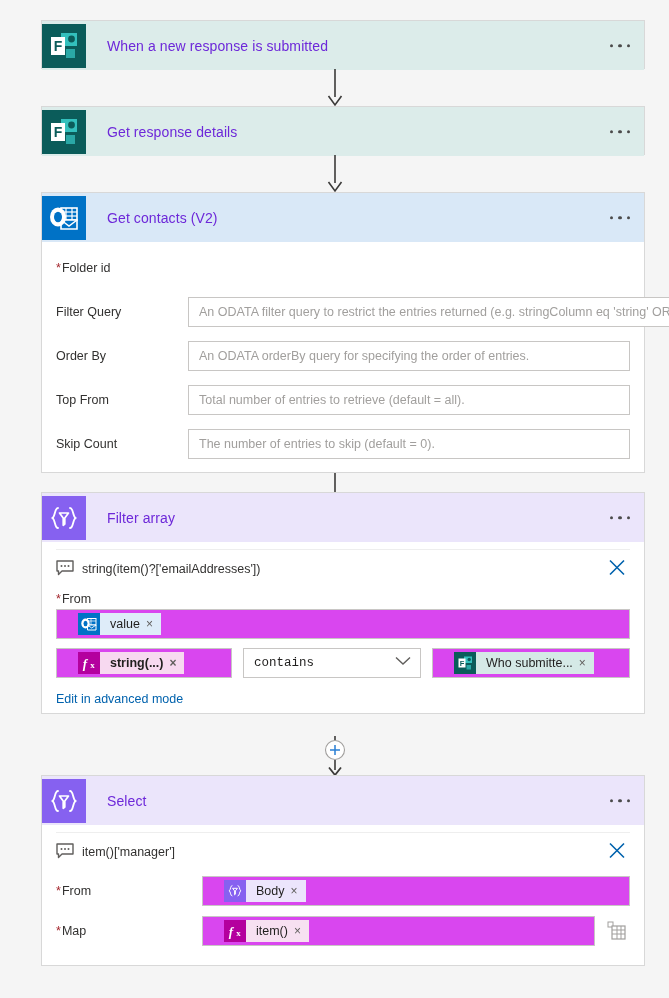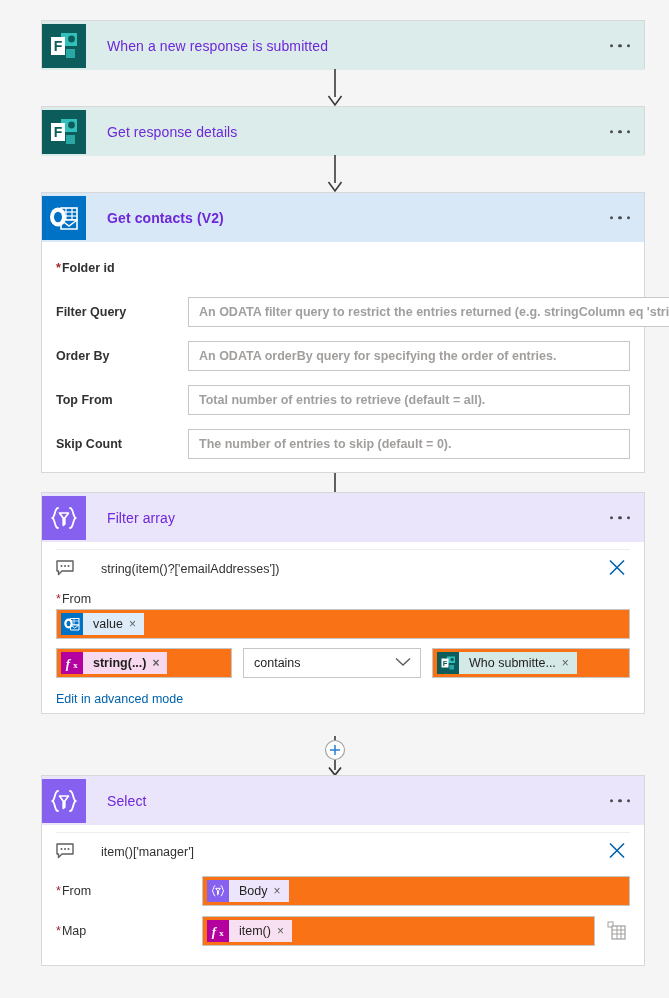--- a/index.html
+++ b/index.html
@@ -133,40 +133,40 @@
   
   .expr-line {
     display: flex;
     align-items: center;
     margin: 0 14px;
     height: 38px;
     border-top: 1px solid #eee;
     position: relative;
   }
   .expr-text {
-    margin-left: 27px;
+    margin-left: 8px;
     font-size: 12.5px;
     color: #323130;
   }
   .close-x {
     position: absolute;
     right: 2px; top: 50%;
     transform: translateY(-50%);
     cursor: pointer;
   }
 
   
   .token-field {
     border: 1px solid #c8c6c4;
-    background: #f97316;
+    background: #d946ef;
     height: 30px;
     box-sizing: border-box;
     display: flex;
     align-items: center;
-    padding: 0 4px;
+    padding: 0 21px;
   }
   .token {
     display: inline-flex;
     align-items: center;
     height: 22px;
     font-size: 12.5px;
     max-width: 100%;
   }
   .token .tok-icon {
     width: 22px; height: 22px;
@@ -217,20 +217,21 @@
   .cond-mid .sel {
     height: 30px;
     box-sizing: border-box;
     border: 1px solid #c8c6c4;
     background: #fff;
     display: flex;
     align-items: center;
     padding: 0 10px;
     font-size: 12.5px;
     color: #201f1e;
+    font-family: Liberation Mono, monospace;
   }
   .select-row {
     display: flex;
     align-items: center;
     margin: 0 14px;
     height: 40px;
   }
   .select-row .param-label { width: 146px; flex: 0 0 146px; }
   .select-row .token-field { flex: 1 1 auto; }
   .grid-btn {
@@ -296,21 +297,21 @@
     </div>
   </div>
 
   <div class="connector" style="top:155px;">
     <svg width="24" height="38" viewBox="0 0 24 38">
       <line x1="12" y1="0" x2="12" y2="28" stroke="#3b3a39" stroke-width="1.6"></line>
       <path d="M5.5 27 L12 36 L18.5 27" fill="none" stroke="#3b3a39" stroke-width="1.6"></path>
     </svg>
   </div>
 
-  <div class="card" style="top:192px;height:281px;font-weight:bold;">
+  <div class="card" style="top:192px;height:281px;">
     <div class="card-header blue">
       <span class="app-icon">
         <svg viewBox="0 0 44 44">
           <rect width="44" height="44" fill="#0072c6"></rect>
           <rect x="19" y="12" width="16" height="12" fill="none" stroke="#ffffff" stroke-width="1.6"></rect>
           <line x1="19" y1="16" x2="35" y2="16" stroke="#ffffff" stroke-width="1.2"></line>
           <line x1="19" y1="20" x2="35" y2="20" stroke="#ffffff" stroke-width="1.2"></line>
           <line x1="24" y1="12" x2="24" y2="24" stroke="#ffffff" stroke-width="1.2"></line>
           <line x1="30" y1="12" x2="30" y2="24" stroke="#ffffff" stroke-width="1.2"></line>
           <path d="M19 24 L35 24 L35 33 L19 33 Z" fill="#0072c6" stroke="#ffffff" stroke-width="1.6"></path>

